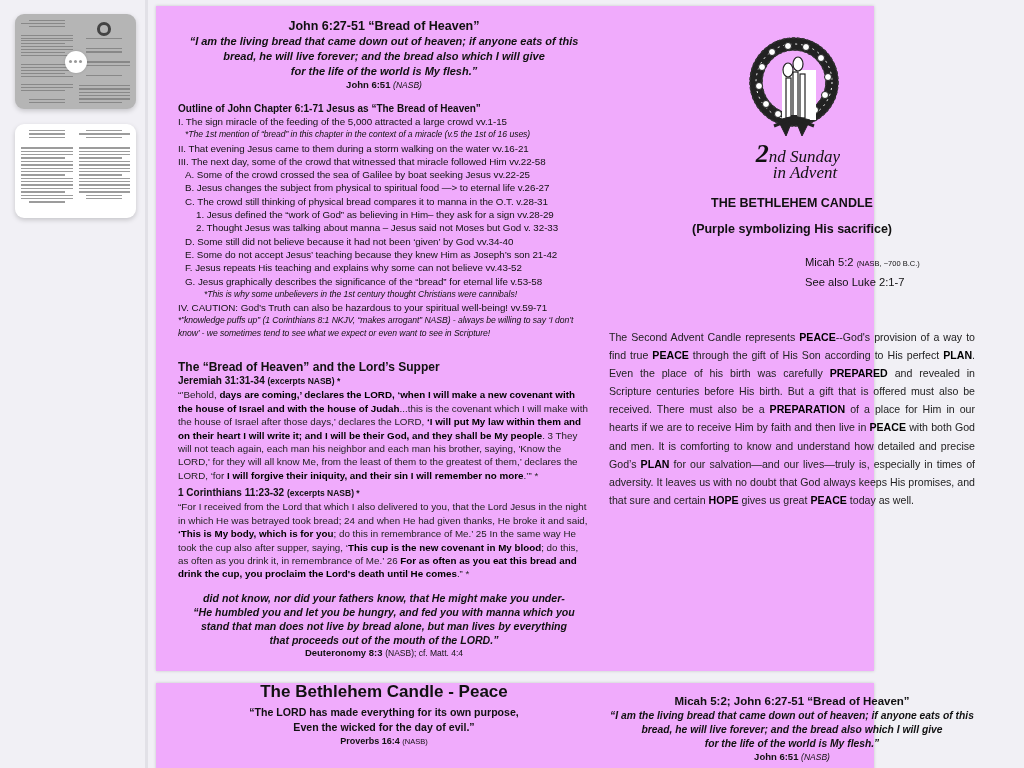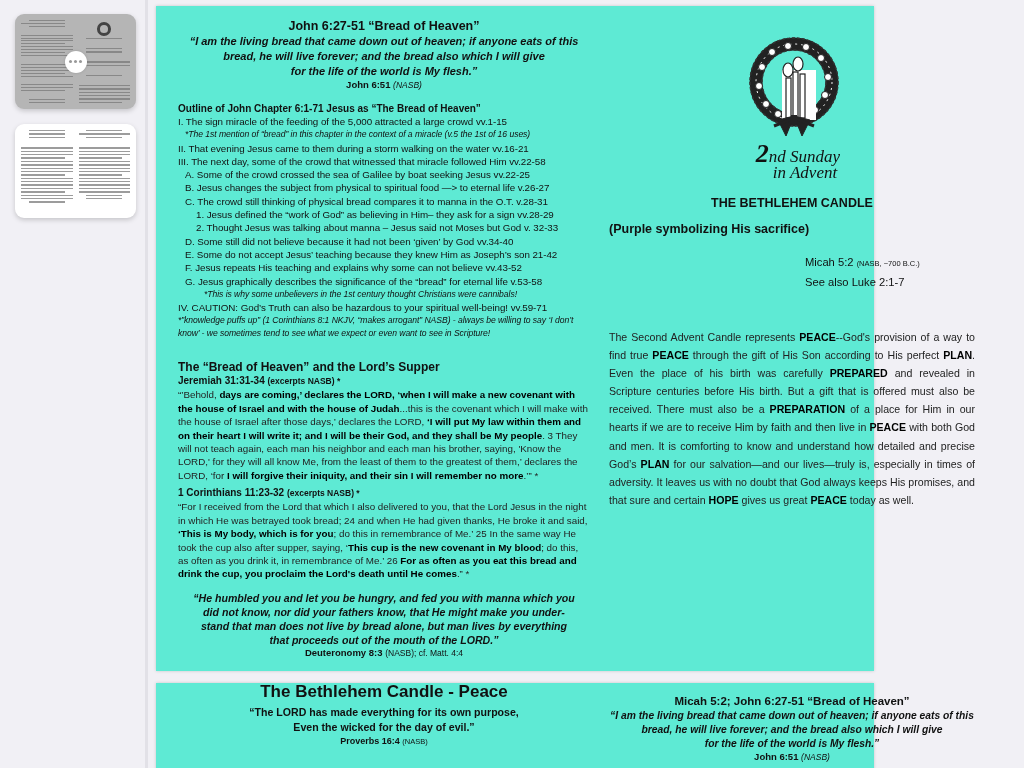--- a/index.html
+++ b/index.html
@@ -34,21 +34,21 @@
   .more-btn {
     position: absolute; left: 50%; top: 50%; transform: translate(-50%,-50%);
     width: 22px; height: 22px; border-radius: 50%; background: #fff;
     display: flex; align-items: center; justify-content: center; gap: 2px;
     box-shadow: 0 0 3px rgba(0,0,0,.15);
   }
   .more-btn span { width: 3px; height: 3px; border-radius: 50%; background: #999; display: block; }
 
   
   .page {
-    position: absolute; left: 156px; width: 718px; background: #5eead4;
+    position: absolute; left: 156px; width: 718px; background: #f0abfc;
     box-shadow: 0 0 3px rgba(0,0,0,0.18);
   }
   .page.p1 { top: 6px; height: 665px; }
   .page.p2 { top: 683px; height: 100px; }
   .left-col { position: absolute; left: 22px; width: 412px; top: 0; }
   .right-col { position: absolute; left: 453px; width: 366px; top: 0; }
 
   .ctr { text-align: center; }
   .h-title { font-size: 12.5px; font-weight: bold; margin-top: 12px; line-height: 16px; }
   .quote-it { font-size: 11px; font-weight: bold; font-style: italic; line-height: 15px; text-align: center; }
@@ -74,21 +74,21 @@
 
   .deut { margin-top: 10px; font-size: 10.6px; line-height: 14px; font-weight: bold; font-style: italic; text-align: center; }
 
   
   .wreath-wrap { position: relative; width: 120px; height: 150px; margin: 26px auto 0; left: 6px; }
   .advent-label { font-family: "Liberation Serif", serif; font-style: italic; text-align: center; line-height: 16px; margin-top: -2px; }
   .advent-label .big { font-size: 26px; font-weight: bold; }
   .advent-label .sup { font-size: 17px; }
   .advent-label .in { font-size: 17px; display: block; margin-left: 14px; }
   .candle-title { font-size: 12.5px; font-weight: bold; text-align: center; margin-top: 14px; }
-  .candle-sub { font-size: 12.5px; font-weight: bold; margin-top: 12px; }
+  .candle-sub { font-size: 12.5px; font-weight: bold; text-align: center; margin-top: 12px; }
   .micah-quote {
     margin-top: 44px; font-family: "DejaVu Serif", serif; font-style: italic; font-size: 9.6px;
     line-height: 16.5px; text-align: justify; color: #333; letter-spacing: 0.2px;
   }
   .micah-ref { margin-top: 20px; padding-left: 196px; font-size: 11.2px; }
   .micah-ref .sm { font-size: 7.5px; }
   .luke-ref { margin-top: 8px; padding-left: 196px; font-size: 11.2px; }
   .advent-para { margin-top: 40px; font-size: 10.6px; line-height: 18.1px; text-align: justify; color: #222; }
   .advent-para b { color: #000; }
 
@@ -251,22 +251,22 @@
     </div>
     <div class="para" id="jeremiah-para"><span>“’Behold, </span><b>days are coming,’ declares the LORD, ‘when I will make a new covenant with the house of Israel and with the house of Judah</b><span>...this is the covenant which I will make with the house of Israel after those days,’ declares the LORD, </span><b>‘I will put My law within them and on their heart I will write it; and I will be their God, and they shall be My people</b><span>. 3 They will not teach again, each man his neighbor and each man his brother, saying, 'Know the LORD,' for they will all know Me, from the least of them to the greatest of them,’ declares the LORD, ‘for </span><b>I will forgive their iniquity, and their sin I will remember no more</b><span>.’” *</span></div>
 
     <div class="sec-ref mt4">
       <span>1 Corinthians 11:23-32</span>
       <span class="sm">(excerpts NASB) *</span>
     </div>
     <div class="para" id="corinthians-para"><span>“For I received from the Lord that which I also delivered to you, that the Lord Jesus in the night in which He was betrayed took bread; 24 and when He had given thanks, He broke it and said, </span><b>‘This is My body, which is for you</b><span>; do this in remembrance of Me.’ 25  In the same way He took the cup also after supper, saying, ‘</span><b>This cup is the new covenant in My blood</b><span>; do this, as often as you drink it, in remembrance of Me.’ 26  </span><b>For as often as you eat this bread and drink the cup, you proclaim the Lord's death until He comes</b><span>.” *</span></div>
 
     <div class="deut">
+      <div>did not know, nor did your fathers know, that He might make you under-</div>
       <div>“He humbled you and let you be hungry, and fed you with manna which you</div>
-      <div>did not know, nor did your fathers know, that He might make you under-</div>
       <div>stand that man does not live by bread alone, but man lives by everything</div>
       <div>that proceeds out of the mouth of the LORD.”</div>
     </div>
     <div class="ref">
       <span>Deuteronomy 8:3</span>
       <span class="sm2">(NASB); cf. Matt. 4:4</span>
     </div>
   </div>
 
   <div class="right-col">

